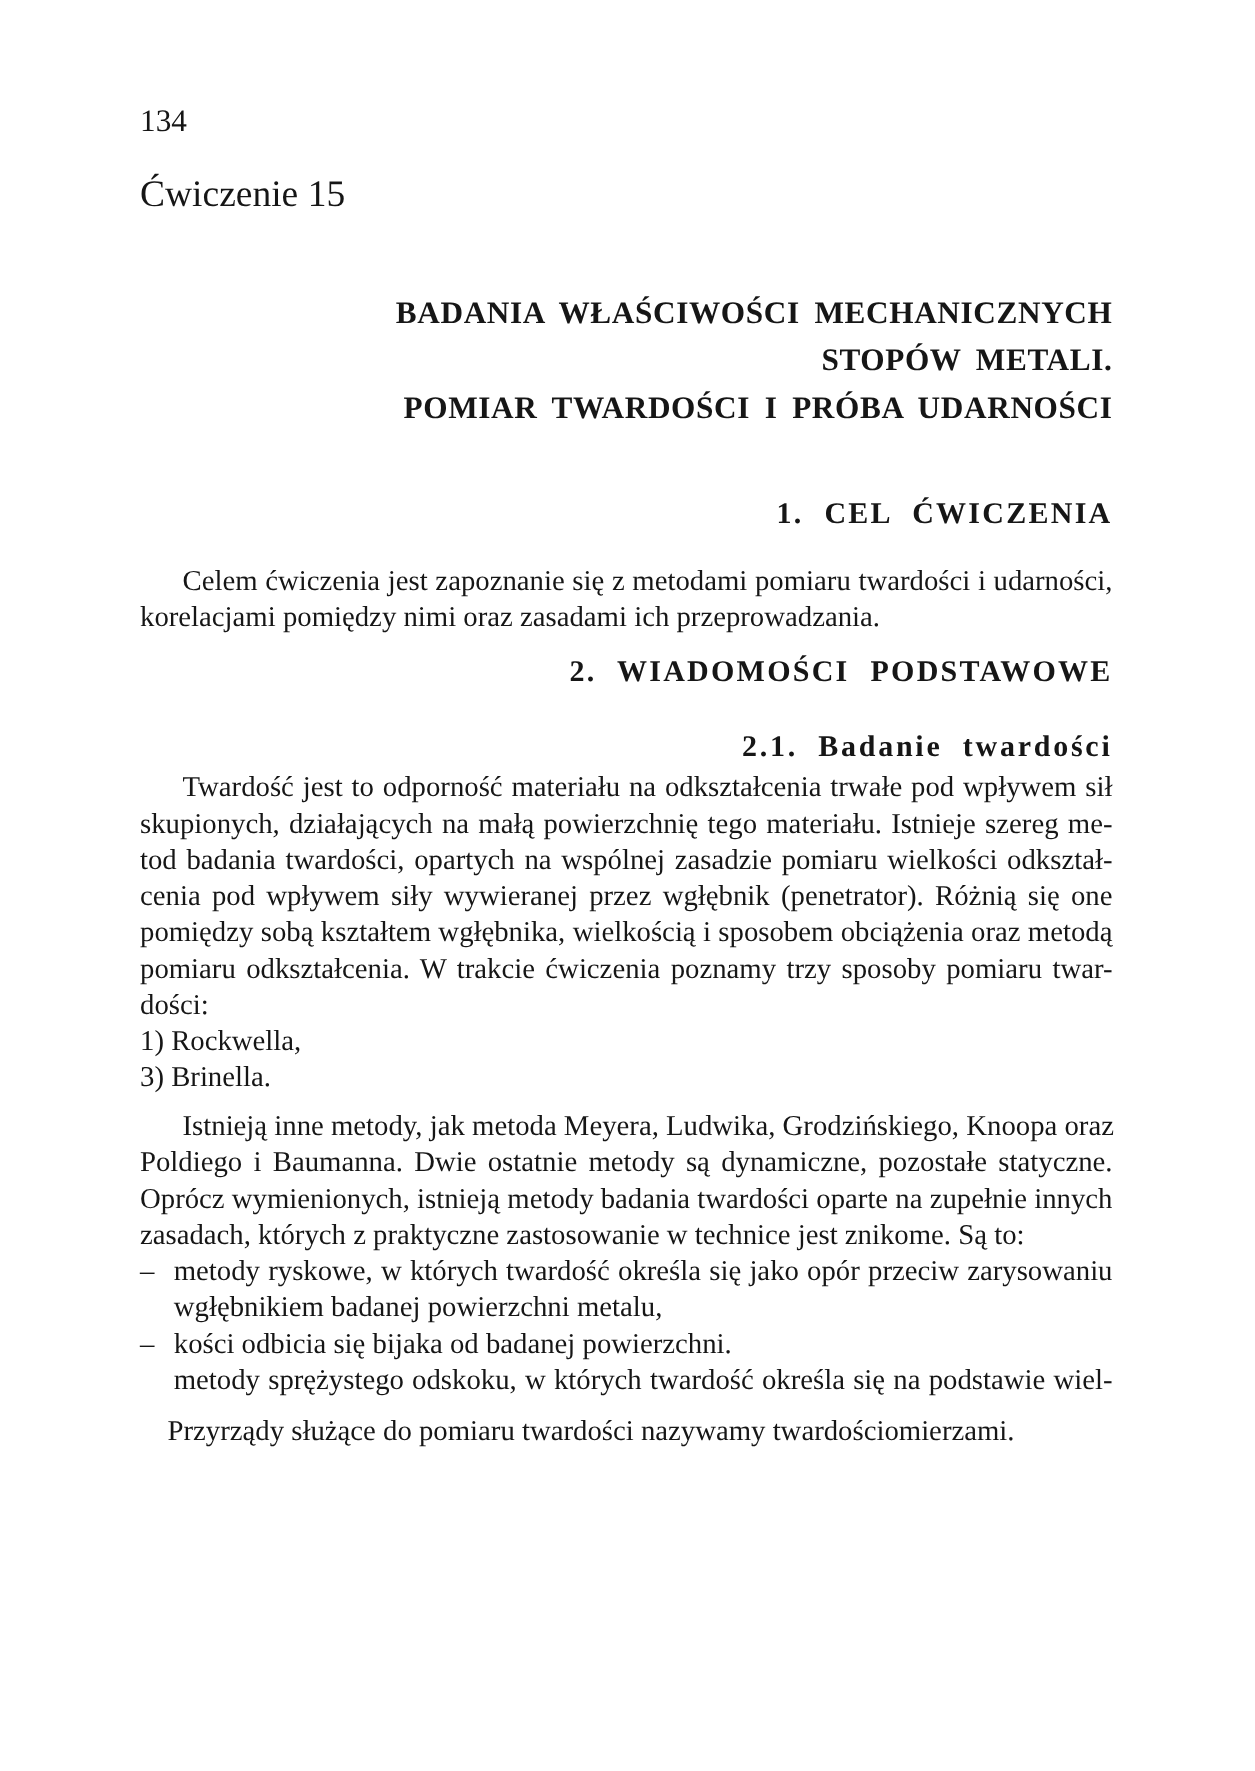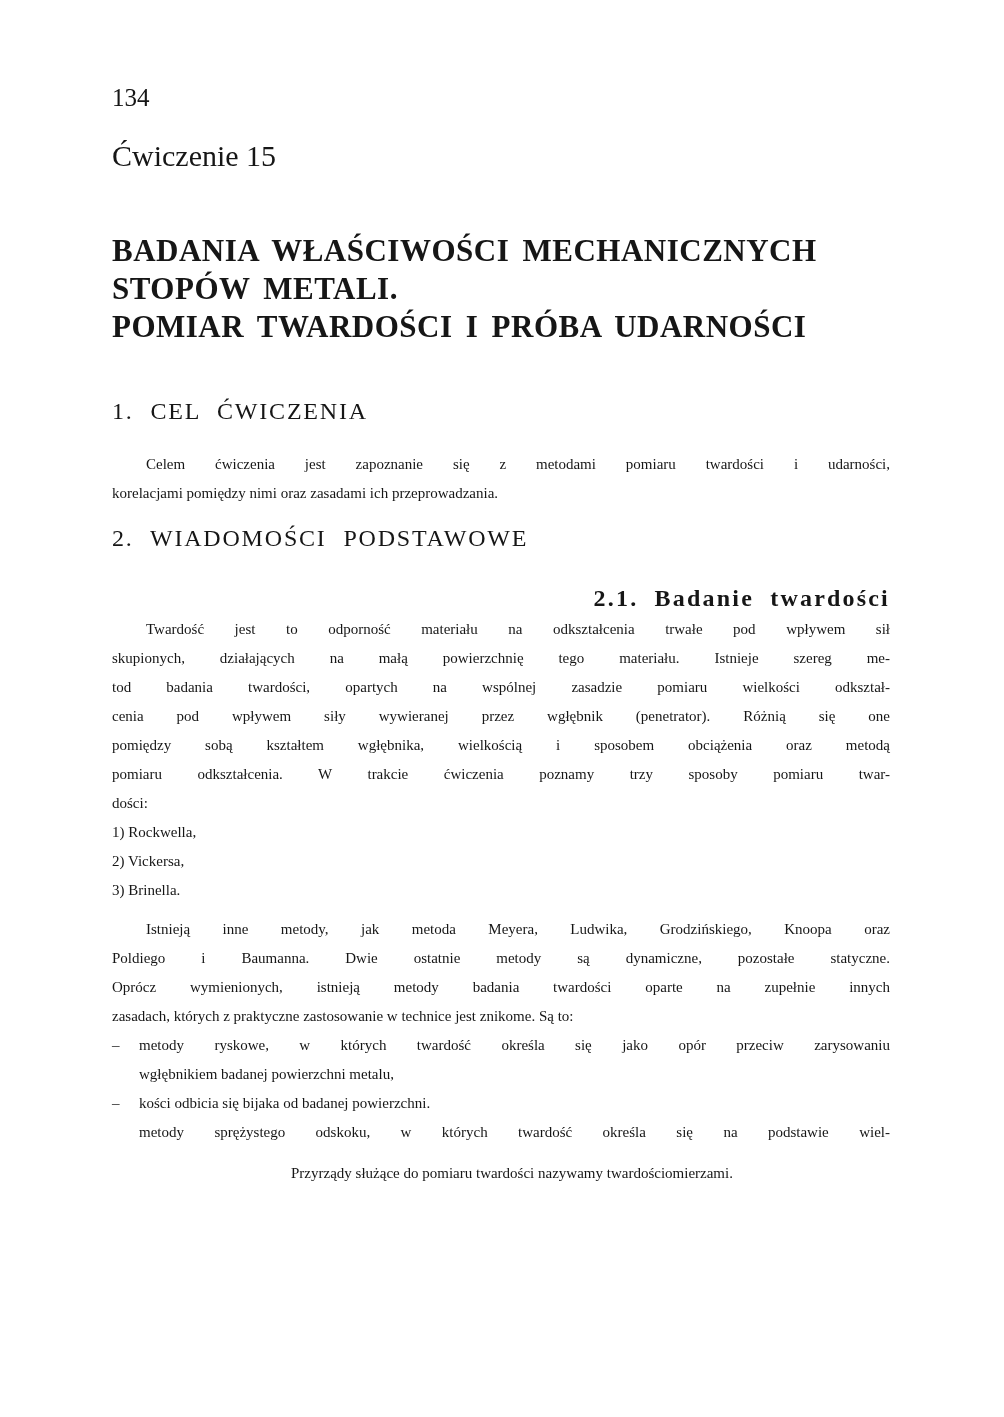--- a/index.html
+++ b/index.html
@@ -8,46 +8,46 @@
     background: #ffffff; color: #161616;
     font-family: "Liberation Serif", "DejaVu Serif", serif;
   }
   .content { position: absolute; left: 112px; top: 0; width: 778px; }
 
   .page-number { margin-top: 84px; font-size: 25px; line-height: 28px; }
 
   .exercise { margin-top: 26px; text-align: left; font-size: 30px; line-height: 36px; }
 
   .doc-title {
-    margin: 58px 0 0 0; text-align: left;
-    font-size: 31px; font-weight: bold; line-height: 38px;
+    margin: 58px 0 0 0; text-align: right;
+    font-size: 25px; font-weight: bold; line-height: 38px;
     letter-spacing: 0.5px; word-spacing: 5px;
   }
 
   .sec-heading {
-    margin-top: 50px; text-align: left; font-weight: normal;
+    margin-top: 50px; text-align: right; font-weight: bold;
     font-size: 24px; line-height: 30px; letter-spacing: 1.8px; word-spacing: 9px;
   }
   .sec-heading.tight { margin-top: 15px; }
 
   .sub-heading {
     margin-top: 30px; text-align: right; font-weight: bold;
     font-size: 24px; line-height: 30px; letter-spacing: 2.2px; word-spacing: 8px;
   }
 
-  .para, .numlist, .dashlist { font-size: 15px; line-height: 29px; }
+  .para, .numlist, .dashlist { font-size: 23px; line-height: 29px; }
   .p1 { margin-top: 24px; }
   .p2 { margin-top: 2px; }
   .p3 { margin-top: 10px; }
   .p4 { margin-top: 12px; }
 
   .ln { white-space: nowrap; }
   .jfull { text-align: justify; text-align-last: justify; -moz-text-align-last: justify; }
   .find { text-indent: 34px; }
-  .find-sm { text-indent: 22px; text-align: center; }
+  .find-sm { text-indent: 22px; }
 
   .ditem { display: flex; }
   .dash { width: 27px; flex: none; }
   .dtext { flex: 1; min-width: 0; }
 
   .footer { position: absolute; left: 112px; top: 1290px; width: 778px; }
   .footer-rule { width: 250px; height: 0; border-top: 2px solid #1a1a1a; }
   .footer-credit { margin-top: 9px; font-size: 24px; line-height: 28px; }
 </style>
 </head>
@@ -82,21 +82,20 @@
         <div class="ln jfull">skupionych, działających na małą powierzchnię tego materiału. Istnieje szereg me-</div>
         <div class="ln jfull">tod badania twardości, opartych na wspólnej zasadzie pomiaru wielkości odkształ-</div>
         <div class="ln jfull">cenia pod wpływem siły wywieranej przez wgłębnik (penetrator). Różnią się one</div>
         <div class="ln jfull">pomiędzy sobą kształtem wgłębnika, wielkością i sposobem obciążenia oraz metodą</div>
         <div class="ln jfull">pomiaru odkształcenia. W trakcie ćwiczenia poznamy trzy sposoby pomiaru twar-</div>
         <div class="ln">dości:</div>
       </div>
 
     <div class="numlist">
         <div class="ln">1) Rockwella,</div>
-        <div class="ln">2) Vickersa,</div>
         <div class="ln">3) Brinella.</div>
       </div>
 
     <div class="para p3">
         <div class="ln jfull find">Istnieją inne metody, jak metoda Meyera, Ludwika, Grodzińskiego, Knoopa oraz</div>
         <div class="ln jfull">Poldiego i Baumanna. Dwie ostatnie metody są dynamiczne, pozostałe statyczne.</div>
         <div class="ln jfull">Oprócz wymienionych, istnieją metody badania twardości oparte na zupełnie innych</div>
         <div class="ln">zasadach, których z praktyczne zastosowanie w technice jest znikome. Są to:</div>
       </div>
 

